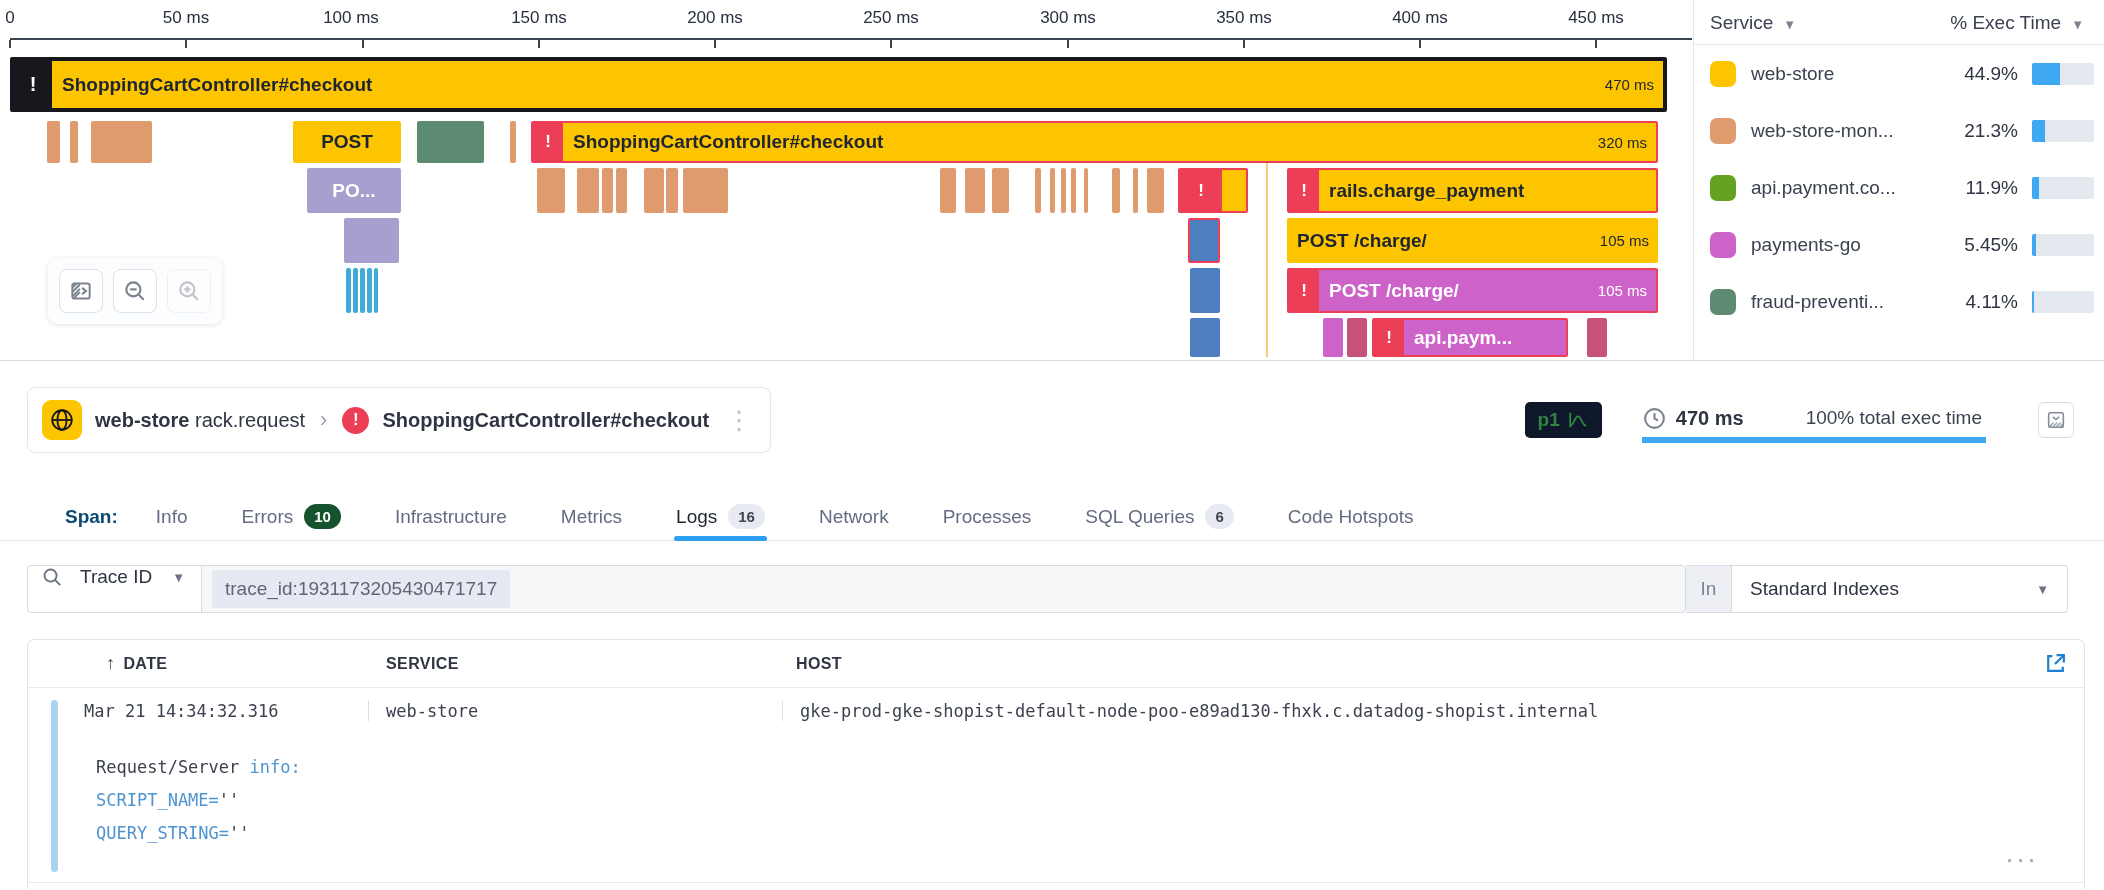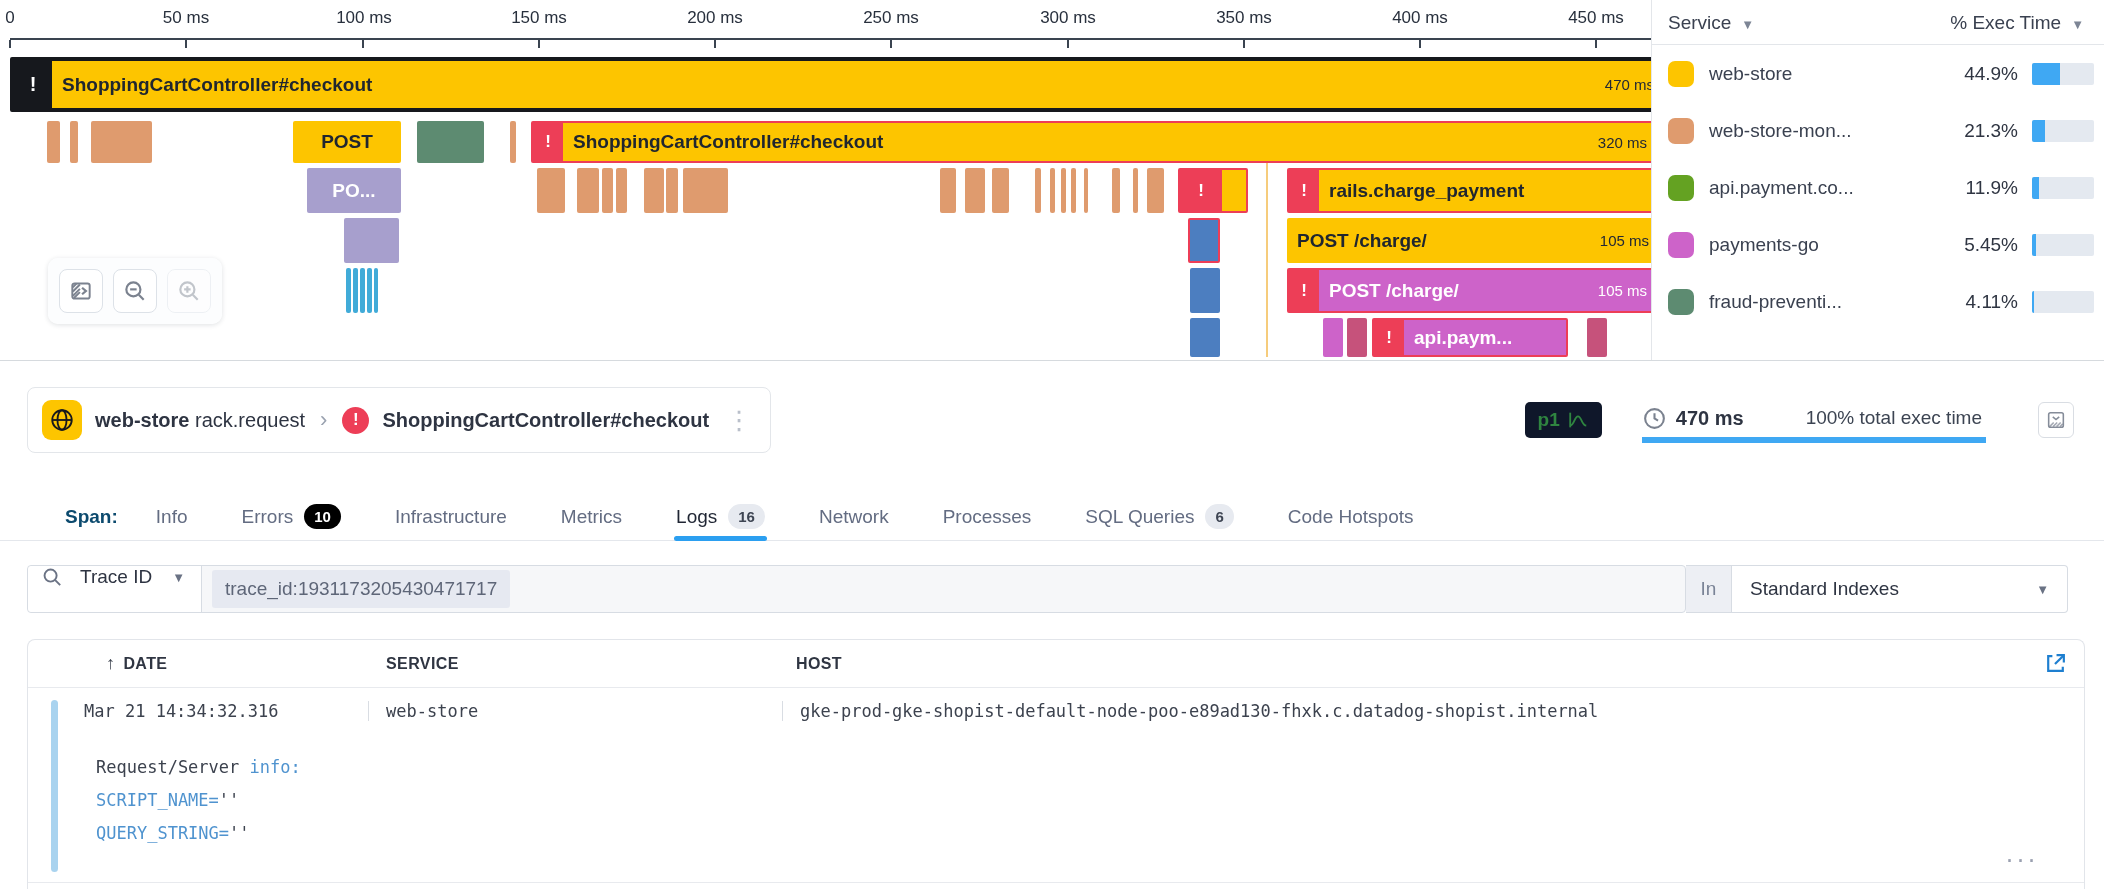--- a/index.html
+++ b/index.html
@@ -30,21 +30,21 @@
   .guide-line { position:absolute; width:2px; background:rgba(245,198,110,.9); }
 
   
   .zoom-controls { position:absolute; left:48px; top:258px; display:flex; gap:10px; padding:11px;
                    background:rgba(252,253,254,.95); border-radius:10px; box-shadow:0 1px 5px rgba(30,40,60,.14); }
   .zc-btn { width:44px; height:44px; background:#fff; border:1px solid #dde2e8; border-radius:8px;
             display:flex; align-items:center; justify-content:center; }
   .zc-btn.dim { opacity:.45; }
 
   
-  .sidebar { position:absolute; right:0; top:0; width:453px; height:100%; border-left:1px solid #e3e6ea; background:#fff; }
+  .sidebar { position:absolute; right:0; top:0; width:411px; height:100%; border-left:1px solid #e3e6ea; background:#fff; }
   .sb-head { display:flex; justify-content:space-between; align-items:center; padding:12px 20px 10px 16px;
              font-size:19px; color:#3a4150; border-bottom:1px solid #e3e6ea; }
   .sb-head .caret { color:#7d8595; font-size:13px; margin-left:10px; }
   .sb-row { display:flex; align-items:center; height:57px; padding:0 10px 0 16px; }
   .swatch { width:26px; height:26px; border-radius:7px; flex:0 0 auto; }
   .sb-label { margin-left:15px; font-size:19px; color:#3a4150; white-space:nowrap; overflow:hidden; flex:1; }
   .sb-pct { width:78px; text-align:right; font-size:19px; color:#2f3542; }
   .sb-bar { width:62px; height:22px; margin-left:14px; background:#E4E9F0; border-radius:2px; overflow:hidden; }
   .sb-fill { height:100%; background:#3FA8F3; }
 
@@ -73,21 +73,21 @@
                   background:#fff; display:flex; align-items:center; justify-content:center; }
 
   .tabs-row { display:flex; align-items:center; gap:54px; margin-top:40px; padding:0 0 0 29px; height:48px;
               border-bottom:1px solid #e4e7ec; }
   .span-label { font-weight:bold; font-size:19px; color:#0c4a6e; margin-right:-16px;margin-left:36px; }
   .tab { position:relative; display:flex; align-items:center; gap:11px; height:100%; font-size:19px; color:#636c82; cursor:pointer; }
   .tab.active { color:#1f2533; }
   .tab.active::after { content:""; position:absolute; left:-2px; right:-2px; bottom:-1px; height:5px;
                        background:#2B9FF0; border-radius:3px; }
   .pill { font-size:15px; font-weight:bold; padding:4px 10px; border-radius:13px; }
-  .pill.red { background:#000000; color:#fff; }
+  .pill.red { background:#14532d; color:#fff; }
   .pill.gray { background:#E7EAF0; color:#3e4553; }
 
   .search-row { display:flex; margin:24px 36px 0 27px; height:48px; }
   .search-input { flex:1; display:flex; align-items:center; background:#f6f7f9; border:1px solid #d7dce3; border-radius:4px; }
   .si-left { display:flex; align-items:flex-start; align-self:stretch; background:#fff; border-right:1px solid #d7dce3; border-radius:4px 0 0 4px; }
   .si-icon { width:48px; display:flex; justify-content:center; }
   .si-field { display:flex; align-items:center; gap:20px; padding:0 16px 0 4px; font-size:19px; color:#2e3442; }
   .caret-sm { color:#6a7284; font-size:13px; }
   .token-chip { margin-left:10px; background:#E6E9F1; color:#5E6678; font-size:19px; padding:8px 13px; border-radius:3px; white-space:nowrap; }
   .in-box { width:46px; background:#EDEFF4; border:1px solid #d7dce3; border-left:none; color:#7A8396;
@@ -125,21 +125,21 @@
 <div class="page">
 
   <div class="top">
     <div class="flame-panel">
       <div class="axis-line"></div>
       <div id="axis-host">
           <div class="tick-label" style="left: 10px;">0</div>
           <div class="tick" style="left: 9px;"></div>
           <div class="tick-label" style="left: 186px;">50 ms</div>
           <div class="tick" style="left: 185px;"></div>
-          <div class="tick-label" style="left: 364px;">100 ms</div>
+          <div class="tick-label" style="left: 351px;">100 ms</div>
           <div class="tick" style="left: 362px;"></div>
           <div class="tick-label" style="left: 539px;">150 ms</div>
           <div class="tick" style="left: 538px;"></div>
           <div class="tick-label" style="left: 715px;">200 ms</div>
           <div class="tick" style="left: 714px;"></div>
           <div class="tick-label" style="left: 891px;">250 ms</div>
           <div class="tick" style="left: 890px;"></div>
           <div class="tick-label" style="left: 1068px;">300 ms</div>
           <div class="tick" style="left: 1067px;"></div>
           <div class="tick-label" style="left: 1244px;">350 ms</div>

